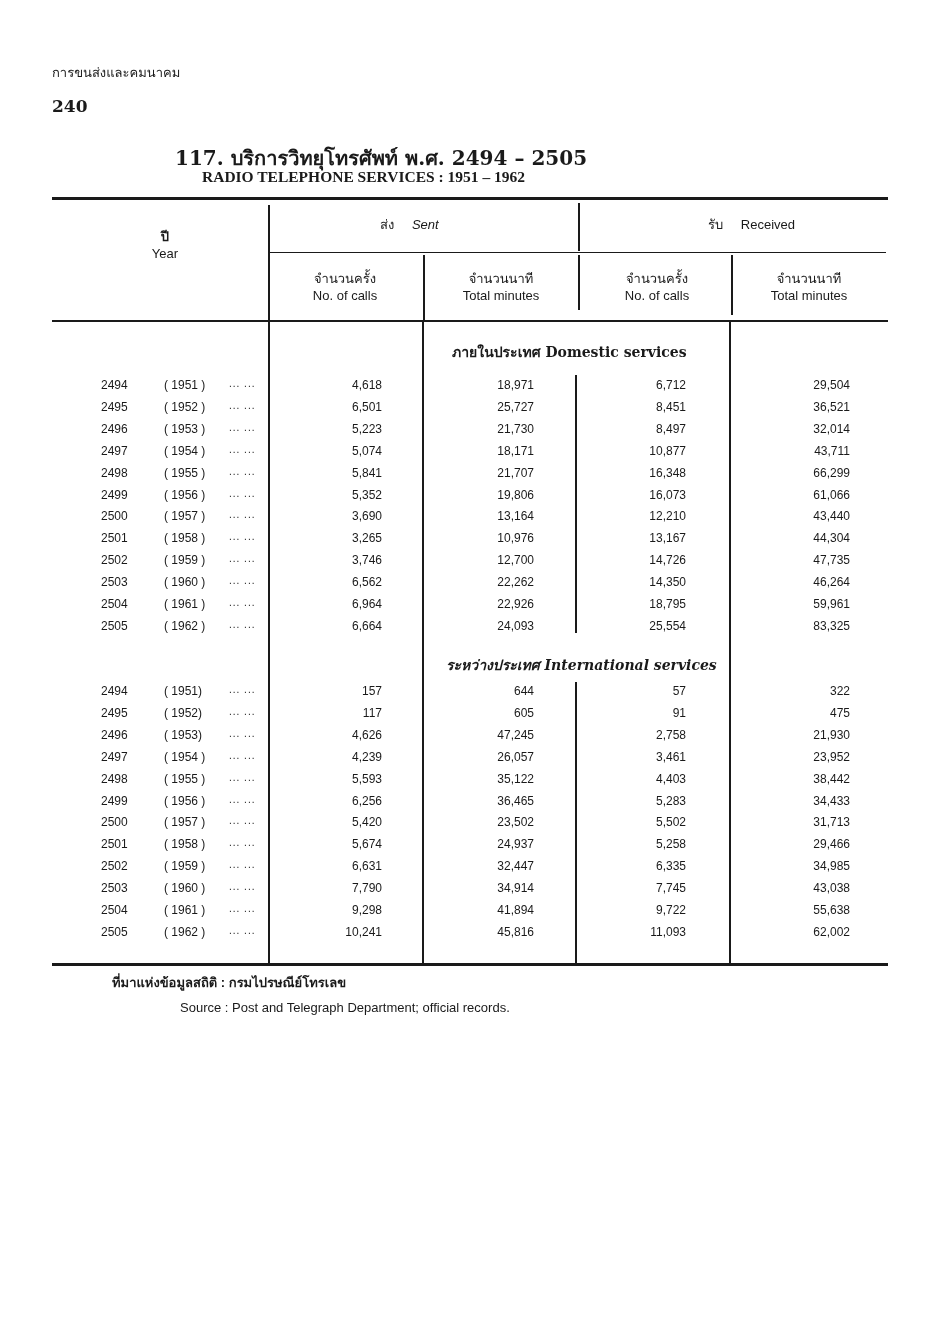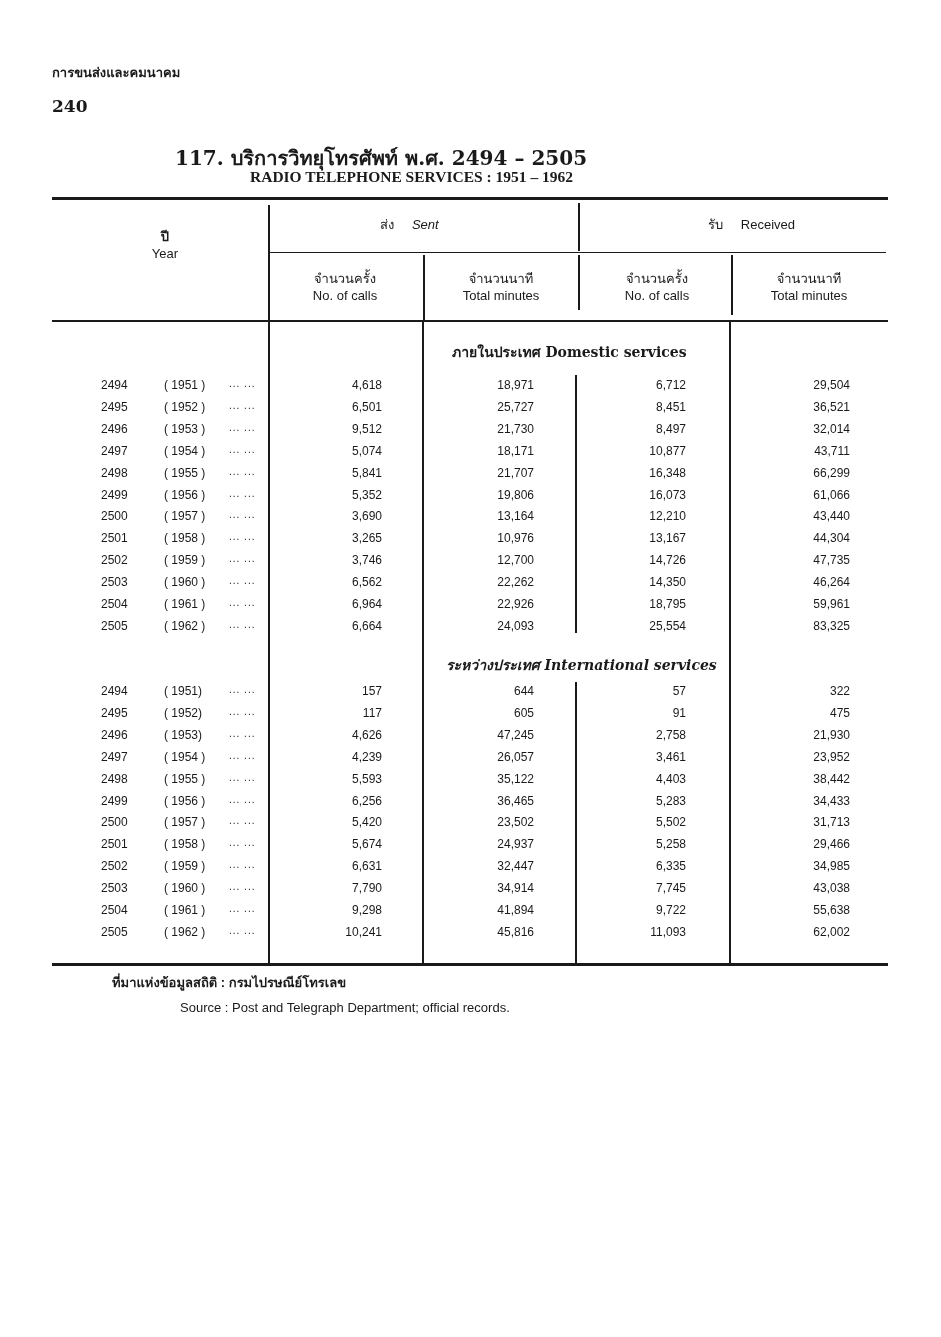--- a/index.html
+++ b/index.html
@@ -1,21 +1,21 @@
 <!DOCTYPE html>
 <html><head>
 <meta charset="utf-8">
 <style>
   html, body { margin:0; padding:0; background:#ffffff; }
   body { width:941px; height:1337px; position:relative; overflow:hidden; color:#1a1a1a; font-family:"Liberation Sans", sans-serif; }
   .abs { position:absolute; white-space:nowrap; }
-  .running { left:52px; top:62px; font-size:13px; font-weight:bold; }
+  .running { left:52px; top:62px; font-size:13px; font-weight:normal; }
   .pageno { left:52px; top:96px; font-size:17px; font-weight:bold; font-family:"DejaVu Serif", serif; }
   .title-th { left:175px; top:142px; font-size:20px; font-weight:bold; font-family:"DejaVu Serif", serif; }
-  .title-en { left:202px; top:168px; font-size:15.5px; font-weight:bold; font-family:"Liberation Serif", serif;margin-left:48px; }
+  .title-en { left:202px; top:168px; font-size:15.5px; font-weight:bold; font-family:"Liberation Serif", serif; }
   .hline { position:absolute; background:#1a1a1a; }
   .vline { position:absolute; background:#1a1a1a; width:1.5px; }
   .hdr { font-size:13px; text-align:center; line-height:17px; }
   .sec { font-size:14px; font-weight:bold; font-family:"DejaVu Serif", serif; }
   .row { position:absolute; left:4px; width:907px; height:20px; font-size:12px; }
   .row span { position:absolute; top:0; }
   .be { left:97px; }
   .ce { left:160px; }
   .dots { left:225px; font-size:10px; letter-spacing:1px; }
   .num { text-align:right; width:110px; }
@@ -106,21 +106,21 @@
       <span class="dots">... ...</span>
       <span class="num c1">6,501</span>
       <span class="num c2">25,727</span>
       <span class="num c3">8,451</span>
       <span class="num c4">36,521</span>
     </div>
     <div class="row" style="top: 421.8px;">
       <span class="be">2496</span>
       <span class="ce">( 1953 )</span>
       <span class="dots">... ...</span>
-      <span class="num c1">9,512</span>
+      <span class="num c1">5,223</span>
       <span class="num c2">21,730</span>
       <span class="num c3">8,497</span>
       <span class="num c4">32,014</span>
     </div>
     <div class="row" style="top: 443.7px;">
       <span class="be">2497</span>
       <span class="ce">( 1954 )</span>
       <span class="dots">... ...</span>
       <span class="num c1">5,074</span>
       <span class="num c2">18,171</span>

